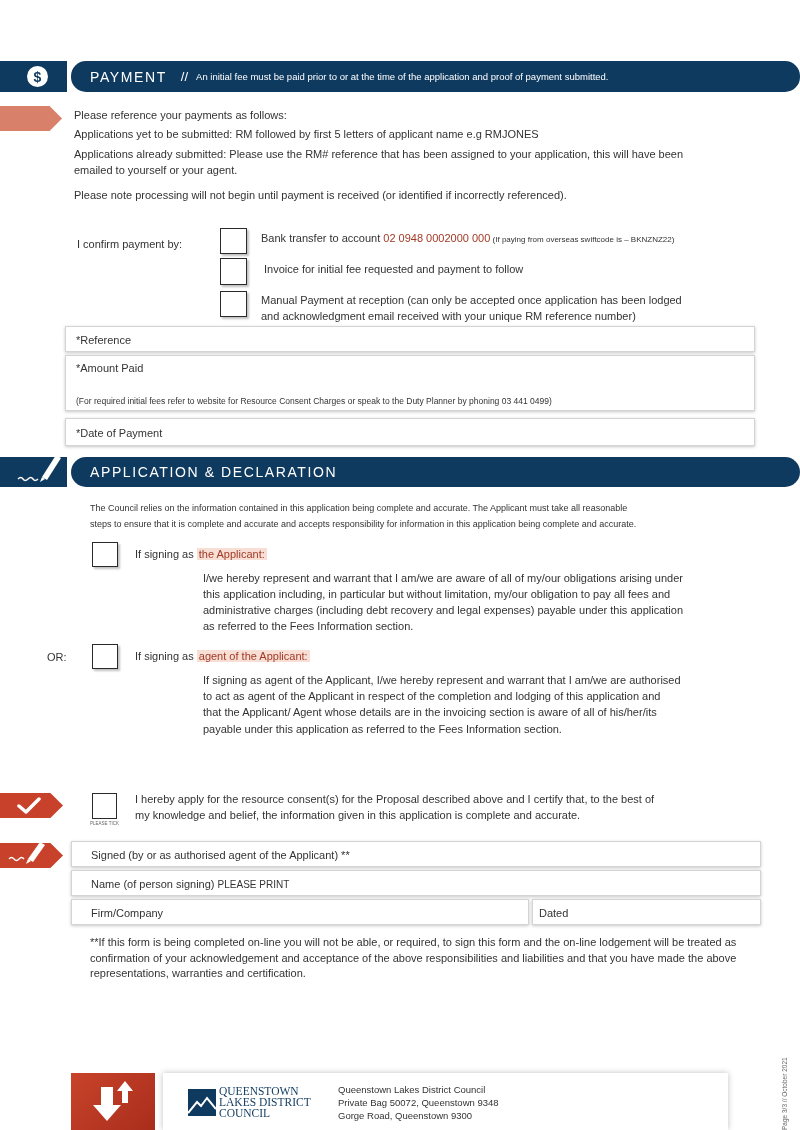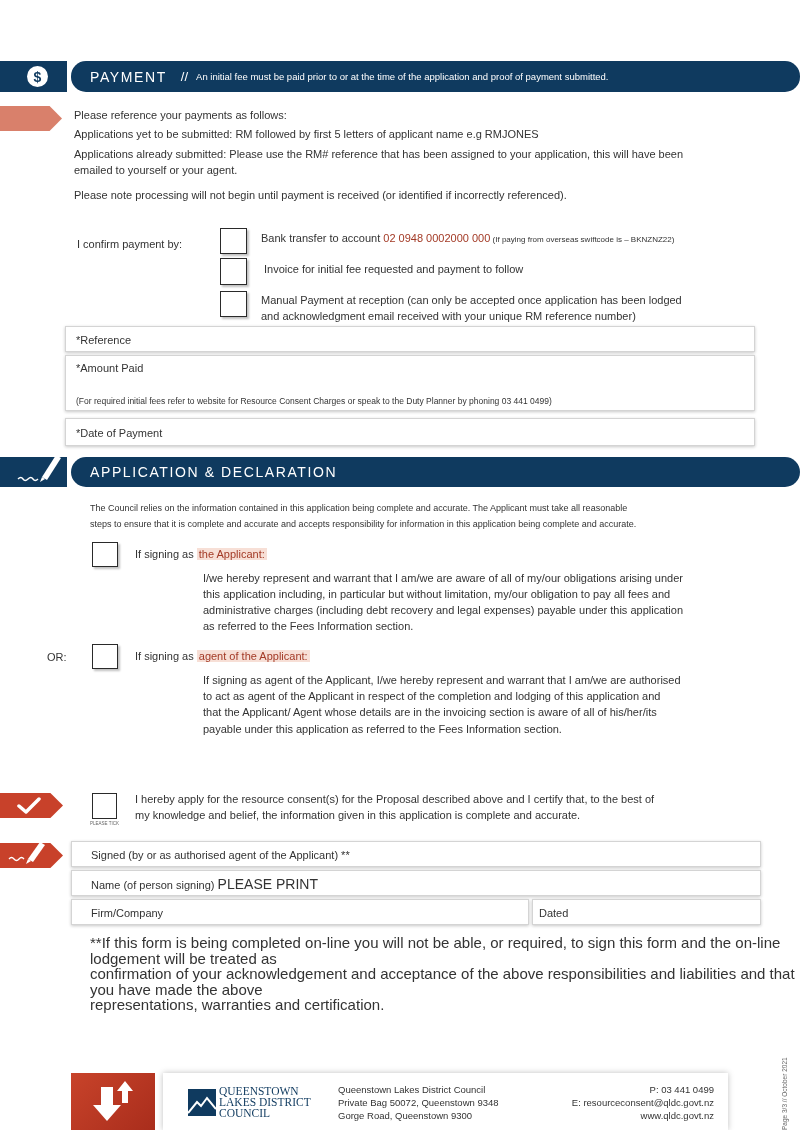--- a/index.html
+++ b/index.html
@@ -127,30 +127,30 @@
     <path d="M20 20 L32 3 L37 6 L25 23 Z" fill="#fff"></path>
     <path d="M20 20 L18 25 L23 22 Z" fill="#fff"></path>
   </svg>
 </div>
 
 <div class="field" style="left:71px;top:841px;width:690px;height:26px;line-height:26px;padding-left:19px;">
   <span>Signed (by or as authorised agent of the Applicant) **</span>
 </div>
 <div class="field" style="left:71px;top:870px;width:690px;height:26px;line-height:26px;padding-left:19px;">
   <span>Name (of person signing)</span>
-  <span style="font-size:14px;text-align:right;">PLEASE PRINT</span>
+  <span style="font-size:10px;text-align:right;">PLEASE PRINT</span>
 </div>
 <div class="field" style="left:71px;top:899px;width:458px;height:26px;line-height:26px;padding-left:19px;">
   <span>Firm/Company</span>
 </div>
 <div class="field" style="left:532px;top:899px;width:229px;height:26px;line-height:26px;padding-left:6px;">
   <span>Dated</span>
 </div>
 
-<div class="abs" style="left:90px;top:935px;font-size:15px;line-height:15.5px;color:#333;">
+<div class="abs" style="left:90px;top:935px;font-size:11px;line-height:15.5px;color:#333;">
   <div>**If this form is being completed on-line you will not be able, or required, to sign this form and the on-line lodgement will be treated as</div>
   <div>confirmation of your acknowledgement and acceptance of the above responsibilities and liabilities and that you have made the above</div>
   <div>representations, warranties and certification.</div>
 </div>
 
 <div class="abs" style="left:71px;top:1073px;width:84px;height:57px;background:linear-gradient(135deg,#c8432a,#a92d1c);">
   <svg width="50" height="50" viewBox="0 0 50 50" style="position:absolute;left:18px;top:4px;">
     <path d="M8 6 L20 6 L20 24 L28 24 L14 40 L0 24 L8 24 Z" fill="#fff" transform="translate(4,4)"></path>
     <path d="M36 4 L44 14 L39 14 L39 26 L33 26 L33 14 L28 14 Z" fill="#fff"></path>
   </svg>
@@ -165,20 +165,15 @@
   <div style="position:absolute;left:56px;top:13px;font-family:'Liberation Serif',serif;font-size:11.5px;line-height:11px;color:#0f3a5f;">
     <div>QUEENSTOWN</div>
     <div>LAKES DISTRICT</div>
     <div>COUNCIL</div>
   </div>
   <div style="position:absolute;left:175px;top:10px;font-size:9.5px;line-height:13px;color:#333;">
     <div>Queenstown Lakes District Council</div>
     <div>Private Bag 50072, Queenstown 9348</div>
     <div>Gorge Road, Queenstown 9300</div>
   </div>
-  <div style="position:absolute;right:14px;top:10px;font-size:9.5px;line-height:13px;color:#333;text-align:right;">
-    <div>P: 03 441 0499</div>
-    <div>E: resourceconsent@qldc.govt.nz</div>
-    <div>www.qldc.govt.nz</div>
-  </div>
 </div>
 
 <div class="abs" style="left:738px;top:1074px;font-size:6.5px;color:#666;transform:rotate(-90deg);transform-origin:left top;width:120px;white-space:nowrap;top:1130px;left:781px;">Page 3/3  //  October 2021</div>
 
 </body></html>

